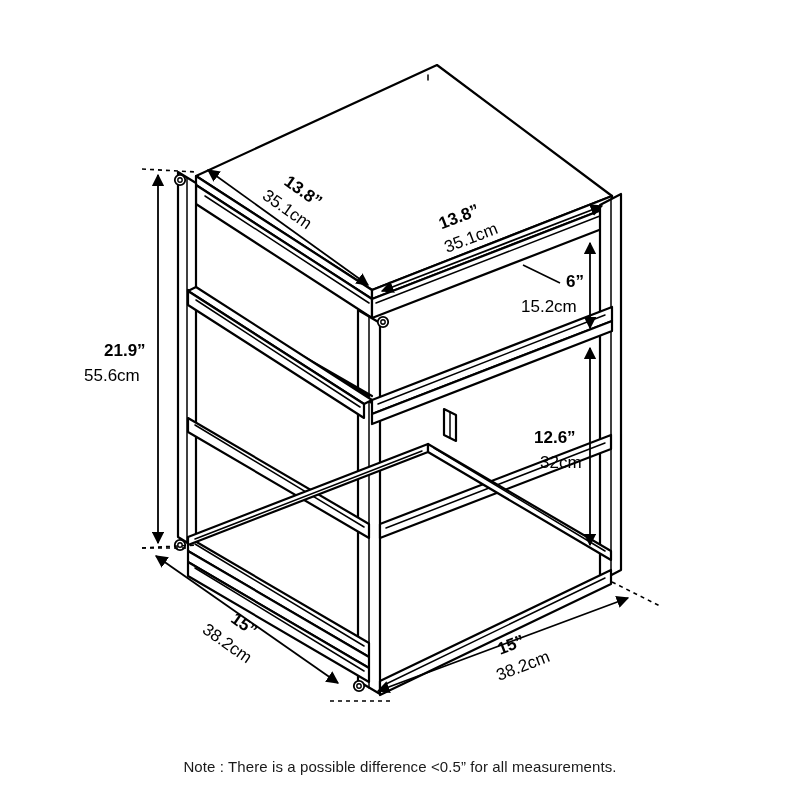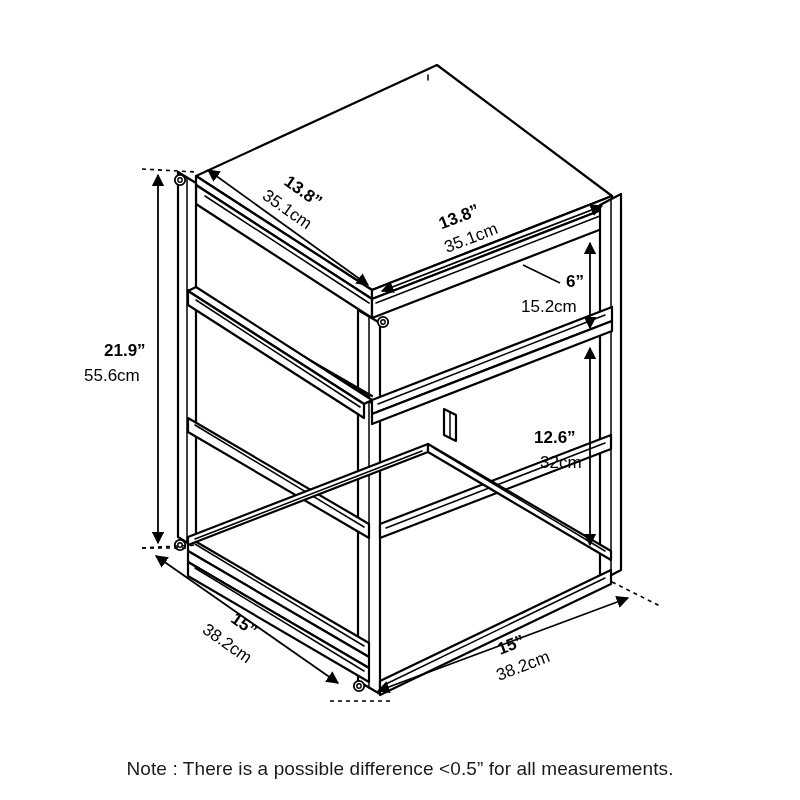--- a/index.html
+++ b/index.html
@@ -80,21 +80,21 @@
     font-weight: normal;
     fill: #000000;
   }
   .note-text {
     position: absolute;
     left: 0;
     top: 758px;
     width: 800px;
     text-align: center;
     font-family: "Liberation Sans", sans-serif;
-    font-size: 19px;
+    font-size: 15px;
     color: #1a1a1a;
     letter-spacing: 0.1px;
   }
 </style>
 </head>
 <body>
 
 <div id="canvas">
 
   <svg id="drawing" viewBox="0 0 800 800">

